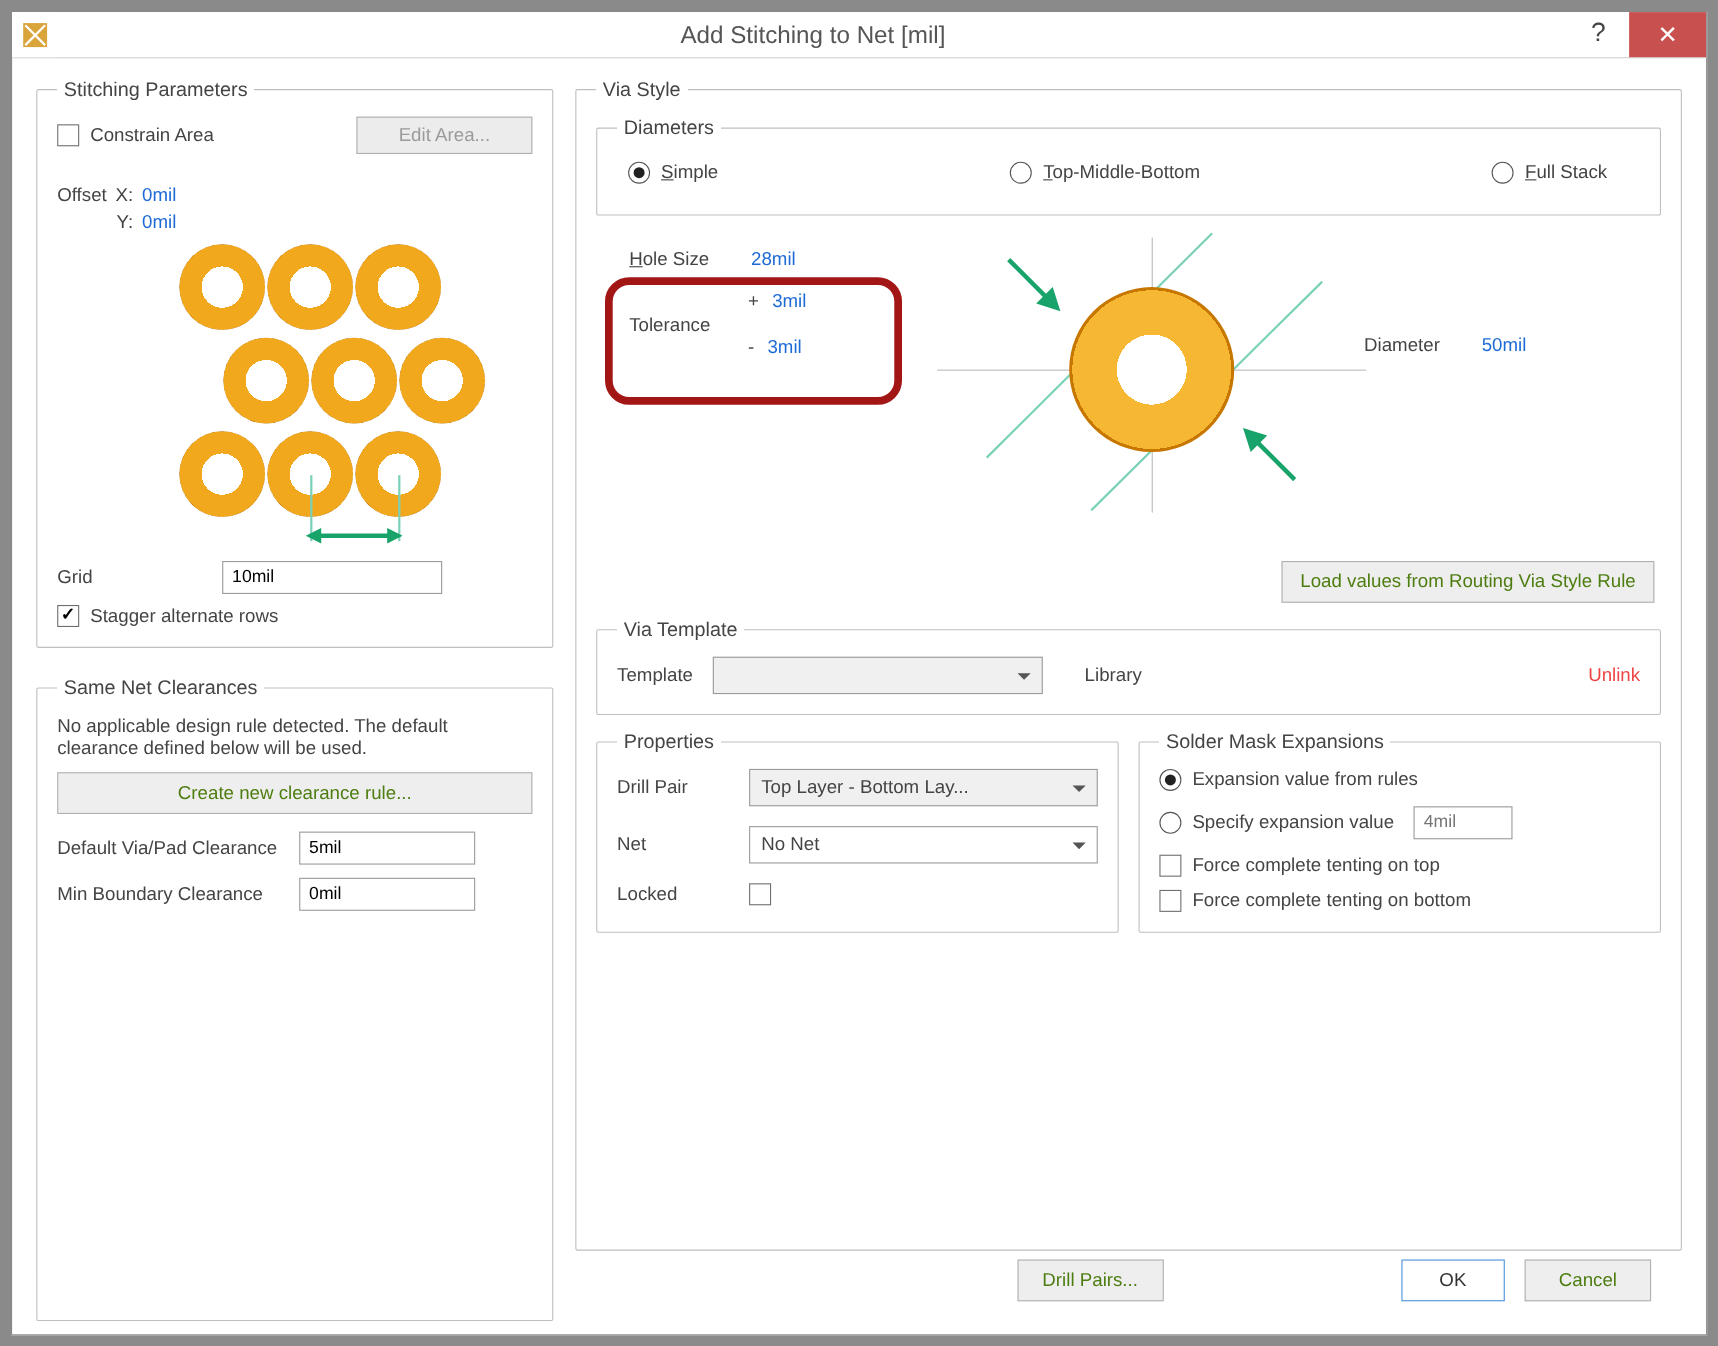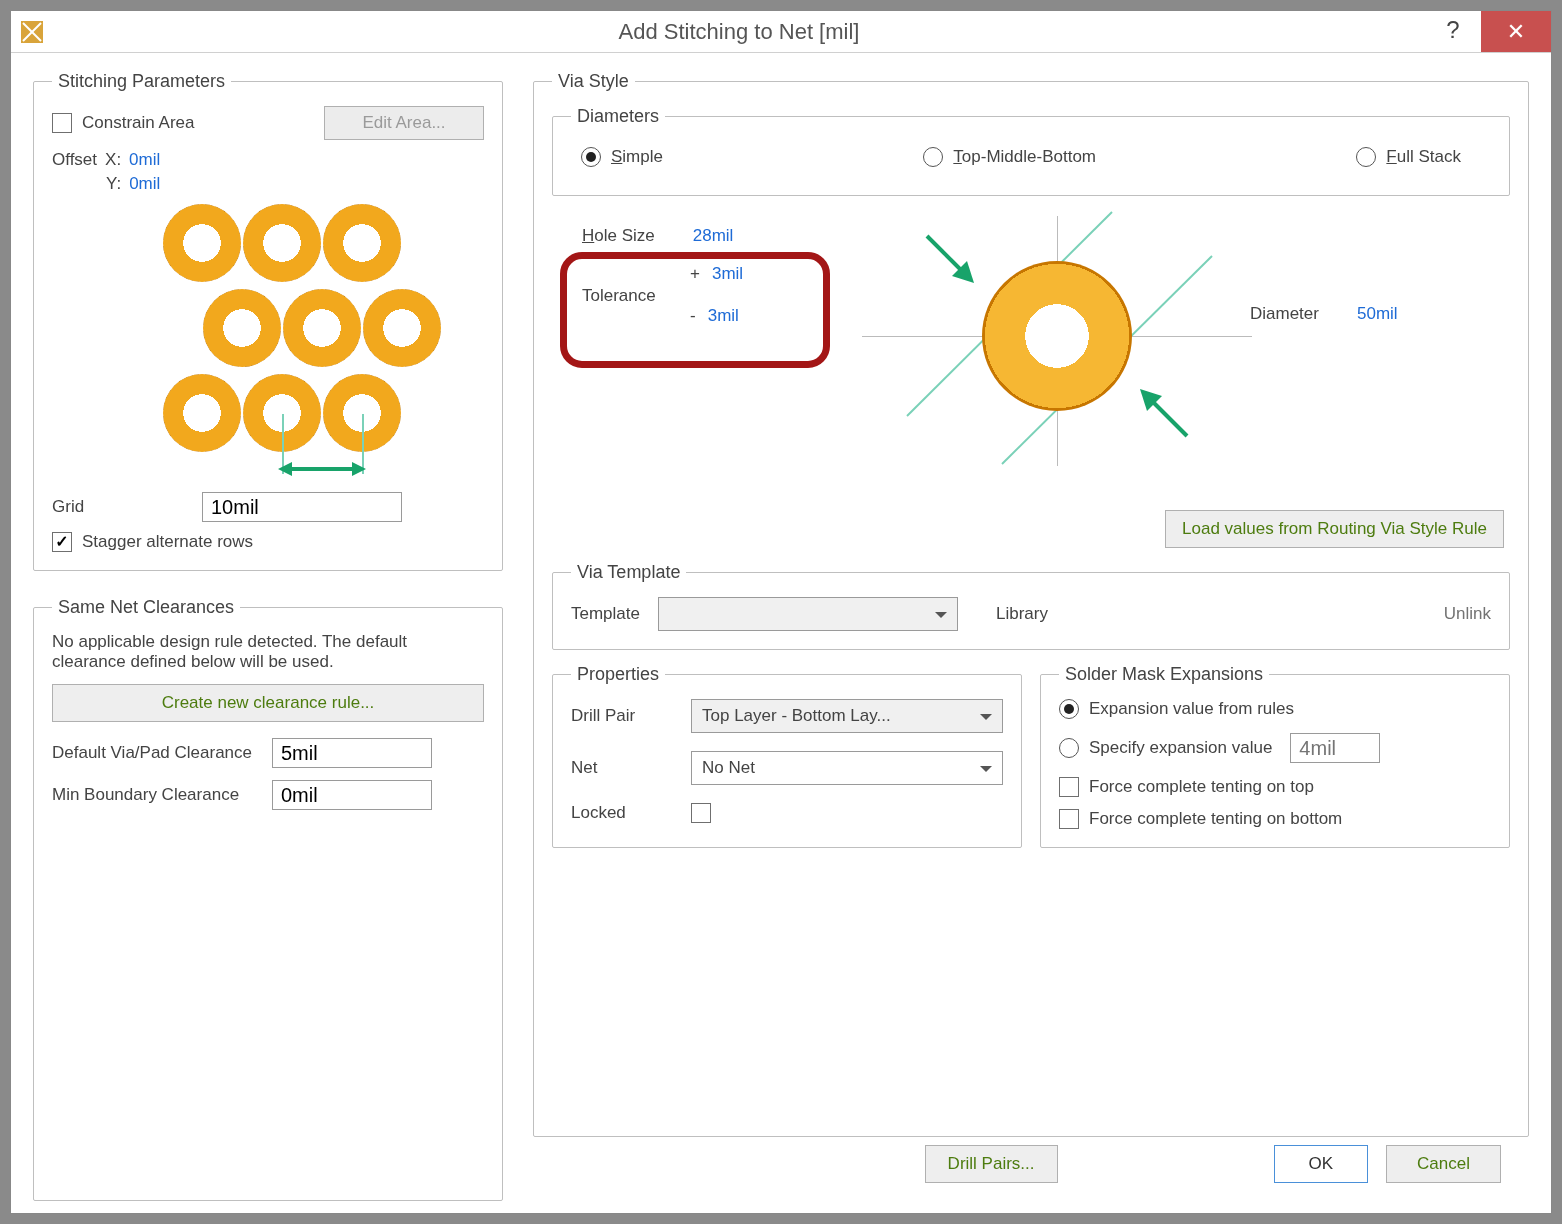--- a/index.html
+++ b/index.html
@@ -53,21 +53,21 @@
     background: #c8504f;
     color: #fff;
     font-size: 22px;
     text-align: center;
     line-height: 42px;
   }
   .body {
     flex: 1;
     padding: 18px 22px 12px 22px;
     display: flex;
-    gap: 30px;
+    gap: 20px;
   }
   .left-col { width: 470px; display:flex; flex-direction:column; gap:26px;}
   .right-col { flex:1; display:flex; flex-direction:column; }
 
   fieldset.group {
     border: 1px solid #bfbfbf;
     border-radius: 2px;
     padding: 14px 18px 18px 18px;
     margin: 0;
   }
@@ -98,21 +98,21 @@
     color:#333;
     padding:8px 34px;
   }
   .label { color:#444; }
   .val-blue { color:#1e6bd6; }
   .input {
     border:1px solid #9a9a9a;
     background:#fff;
     padding:4px 8px;
     height:30px;
-    font-size:20px;
+    font-size:16px;
   }
   .input-ghost { color:#bbb; }
   .select {
     border:1px solid #9a9a9a; background:#f0f0f0;
     height:34px; padding:0 28px 0 10px;
     display:flex; align-items:center; position:relative;
     font-size:17px;
   }
   .select::after {
     content:""; position:absolute; right:10px; top:50%;
@@ -166,21 +166,21 @@
     <div class="title-help">?</div>
     <div class="title-close">✕</div>
   </div>
 
   <div class="body">
 
     <div class="left-col">
       <fieldset class="group">
         <legend>Stitching Parameters</legend>
 
-        <div class="row" style="justify-content:space-between; margin-bottom:10px;align-items:center;">
+        <div class="row" style="justify-content:space-between; margin-bottom:28px;align-items:center;">
           <div class="row">
             <span class="checkbox"></span>
             <span>Constrain Area</span>
           </div>
           <button class="btn disabled" style="width:160px;">Edit Area...</button>
         </div>
 
         <div style="display:flex; gap:8px; margin-bottom:4px;">
           <span class="label">Offset</span>
           <span class="label">X:</span>
@@ -322,21 +322,21 @@
 
         <fieldset class="group" style="margin-bottom:14px;">
           <legend>Via Template</legend>
           <div class="row" style="gap:18px;">
             <span class="label">Template</span>
             <div class="select" style="width:300px;">
               <span></span>
             </div>
             <span class="label" style="margin-left:20px;">Library</span>
             <span style="flex:1;"></span>
-            <span style="color:#737373;">Unlink</span>
+            <span style="color:#ef4444;">Unlink</span>
           </div>
         </fieldset>
 
         <div style="display:flex; gap:18px;">
 
           <fieldset class="group" style="flex:1;">
             <legend>Properties</legend>
             <div class="row" style="margin-bottom:18px;">
               <span style="width:110px;" class="label">Drill Pair</span>
               <div class="select" style="flex:1;">

